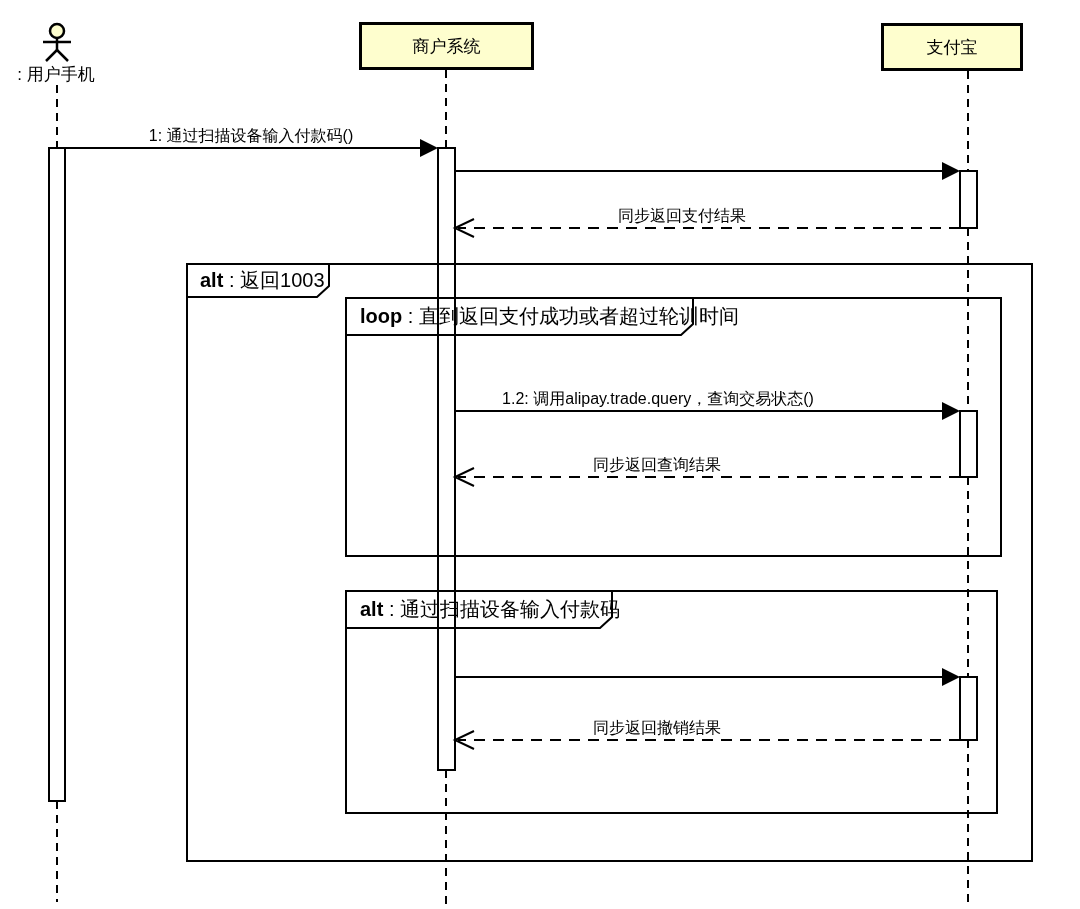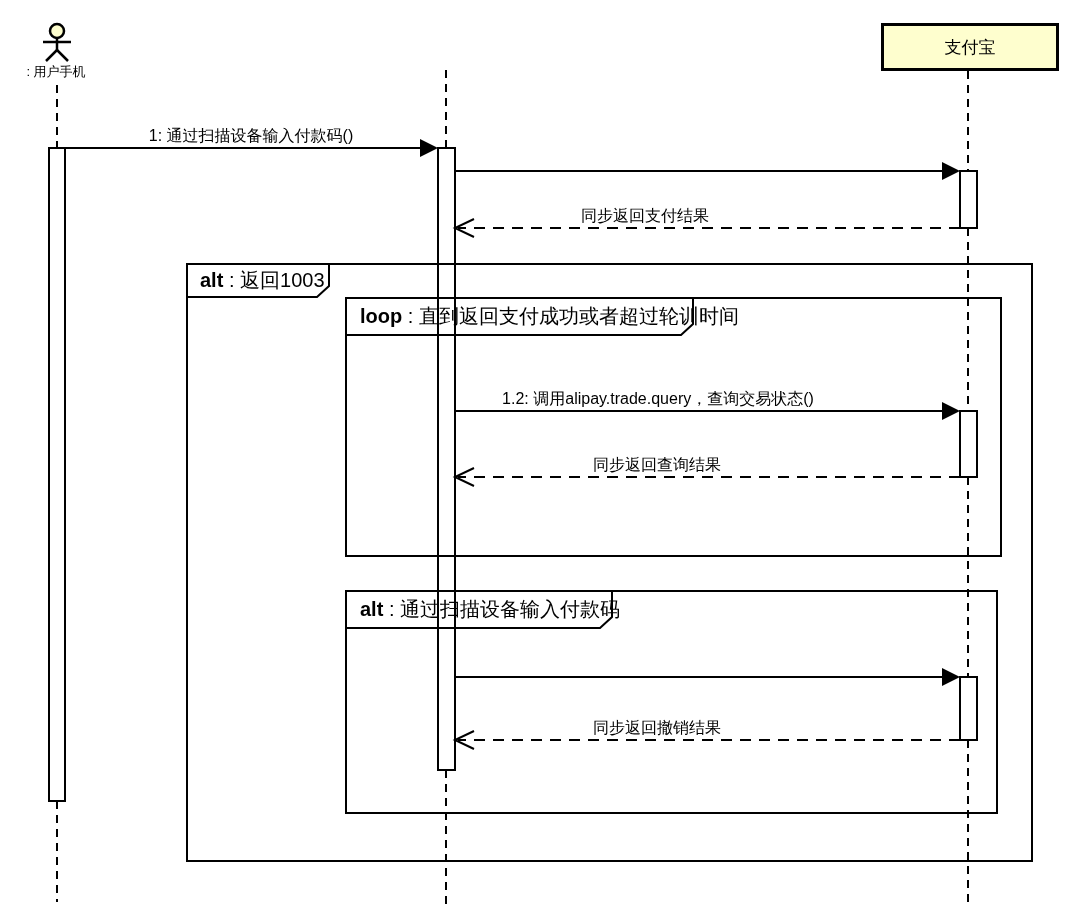--- a/index.html
+++ b/index.html
@@ -12,21 +12,21 @@
     position:absolute; background:#FEFECE; border:3px solid #000;
     display:flex; align-items:center; justify-content:center;
     font-size:17px; box-sizing:border-box; white-space:nowrap;
   }
   .msg-label {
     position:absolute; transform:translateX(-50%);
     font-size:16px; line-height:18px; white-space:nowrap;
   }
   .actor-label {
     position:absolute; transform:translateX(-50%);
-    font-size:13px; white-space:nowrap;
+    font-size:17px; white-space:nowrap;
   }
   .frag-label {
     position:absolute; font-size:20px; line-height:20px; white-space:nowrap;
   }
   .frag-label .kw { font-weight:bold; }
   .frag-label .cond { white-space:pre; }
 </style>
 </head>
 <body>
 
@@ -86,28 +86,31 @@
 
     <g stroke="#000" stroke-width="2.5" fill="none">
       <circle cx="57" cy="31" r="7" fill="#FEFECE"></circle>
       <line x1="57" y1="38" x2="57" y2="50"></line>
       <line x1="43" y1="42" x2="71" y2="42"></line>
       <line x1="57" y1="50" x2="46" y2="61"></line>
       <line x1="57" y1="50" x2="68" y2="61"></line>
     </g>
   </svg>
 
-  <div class="head" style="left:881px; top:23px; width:178px; height:48px;align-items:center;">
+  <div class="head" style="left:359px; top:22px; width:175px; height:48px;">
+    <span>商户系统</span>
+  </div>
+  <div class="head" style="left:881px; top:23px; width:142px; height:48px;align-items:center;">
     <span>支付宝</span>
   </div>
 
   <div class="actor-label" style="left:56px; top:63px;">: 用户手机</div>
 
   <div class="msg-label" style="left:251px; top:127px;">1: 通过扫描设备输入付款码()</div>
-  <div class="msg-label" style="left:645px; top:207px;">同步返回支付结果</div>
+  <div class="msg-label" style="left:682px; top:207px;">同步返回支付结果</div>
   <div class="msg-label" style="left:658px; top:390px;">1.2: 调用alipay.trade.query，查询交易状态()</div>
   <div class="msg-label" style="left:657px; top:456px;">同步返回查询结果</div>
   <div class="msg-label" style="left:657px; top:719px;">同步返回撤销结果</div>
 
   <div class="frag-label" style="left:200px; top:270px;">
     <span class="kw">alt</span><span class="cond"> : 返回1003</span>
   </div>
   <div class="frag-label" style="left:360px; top:306px;">
     <span class="kw">loop</span><span class="cond"> : 直到返回支付成功或者超过轮训时间</span>
   </div>

